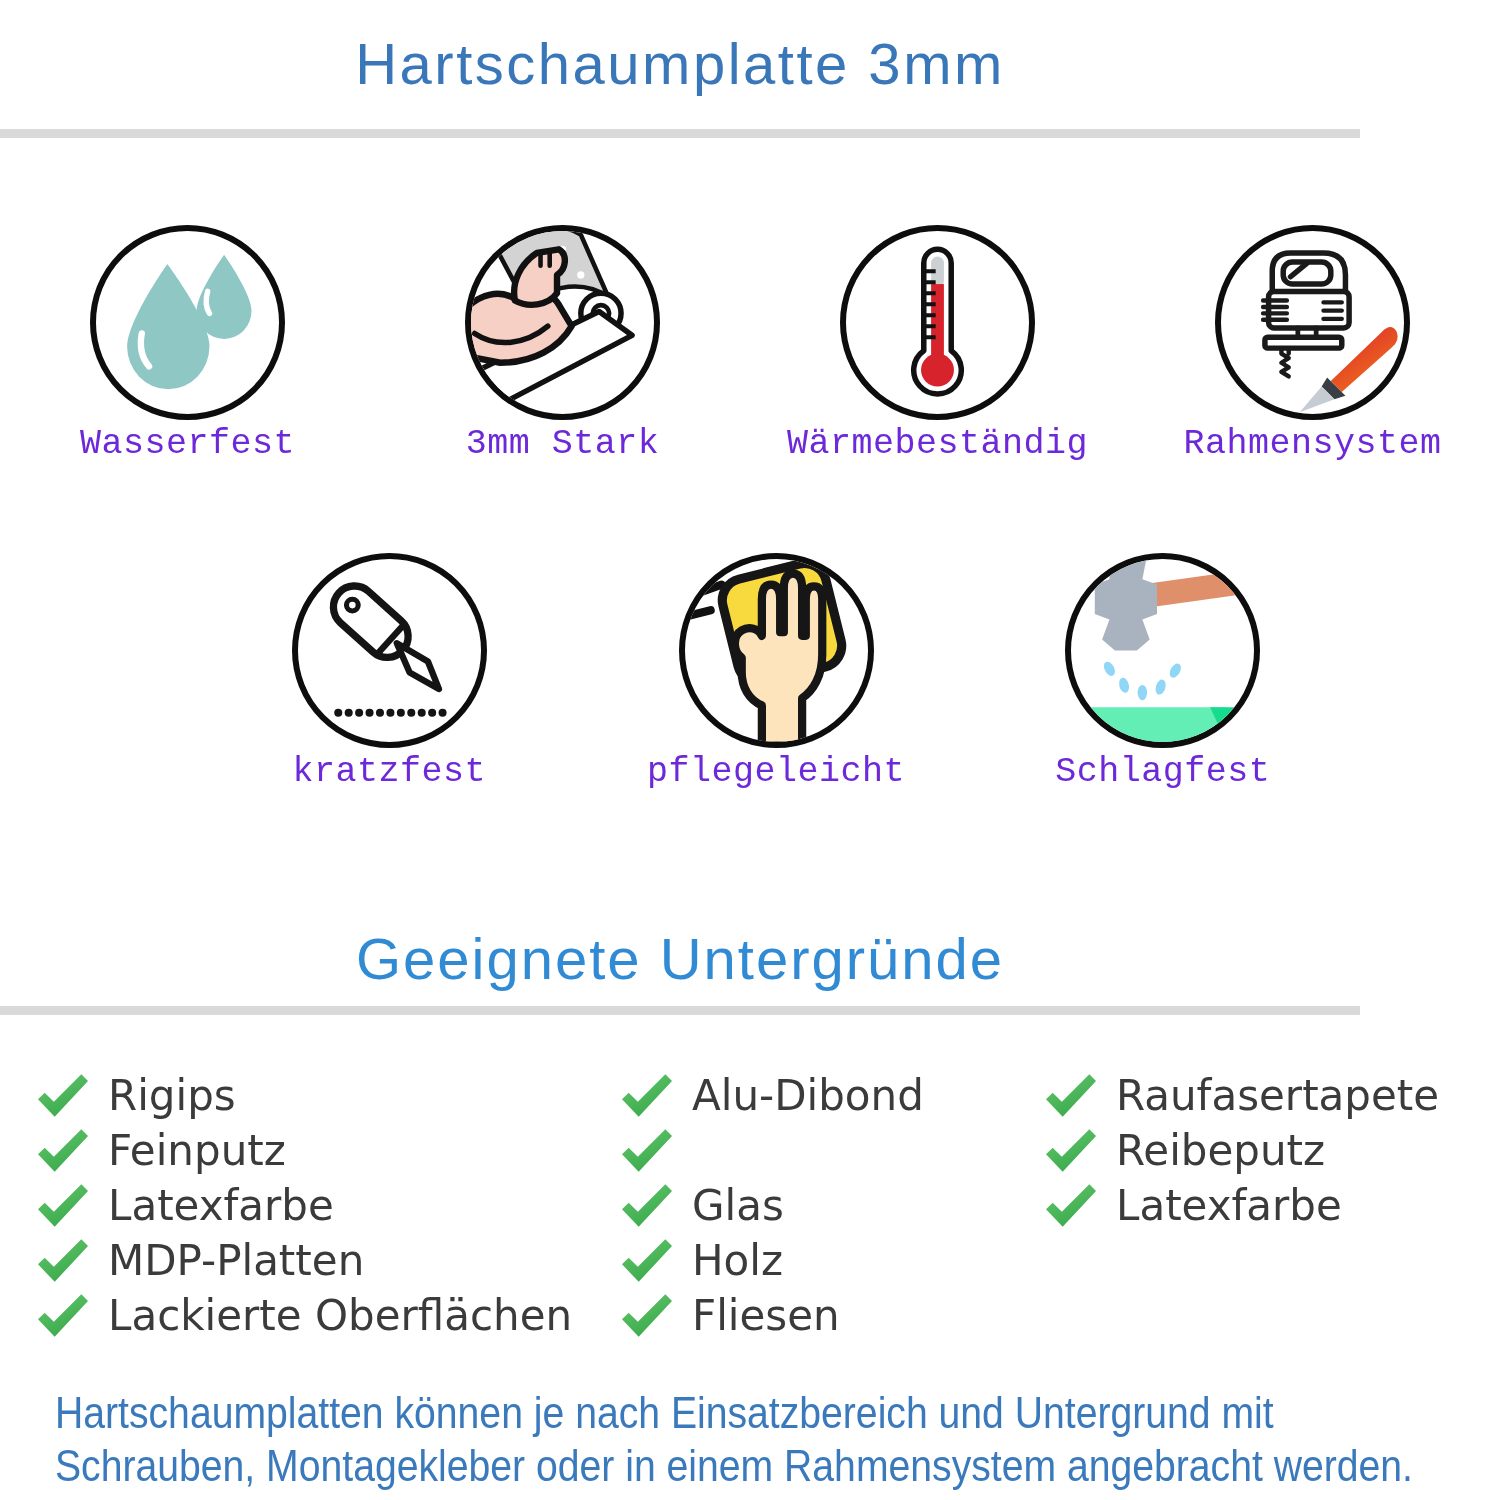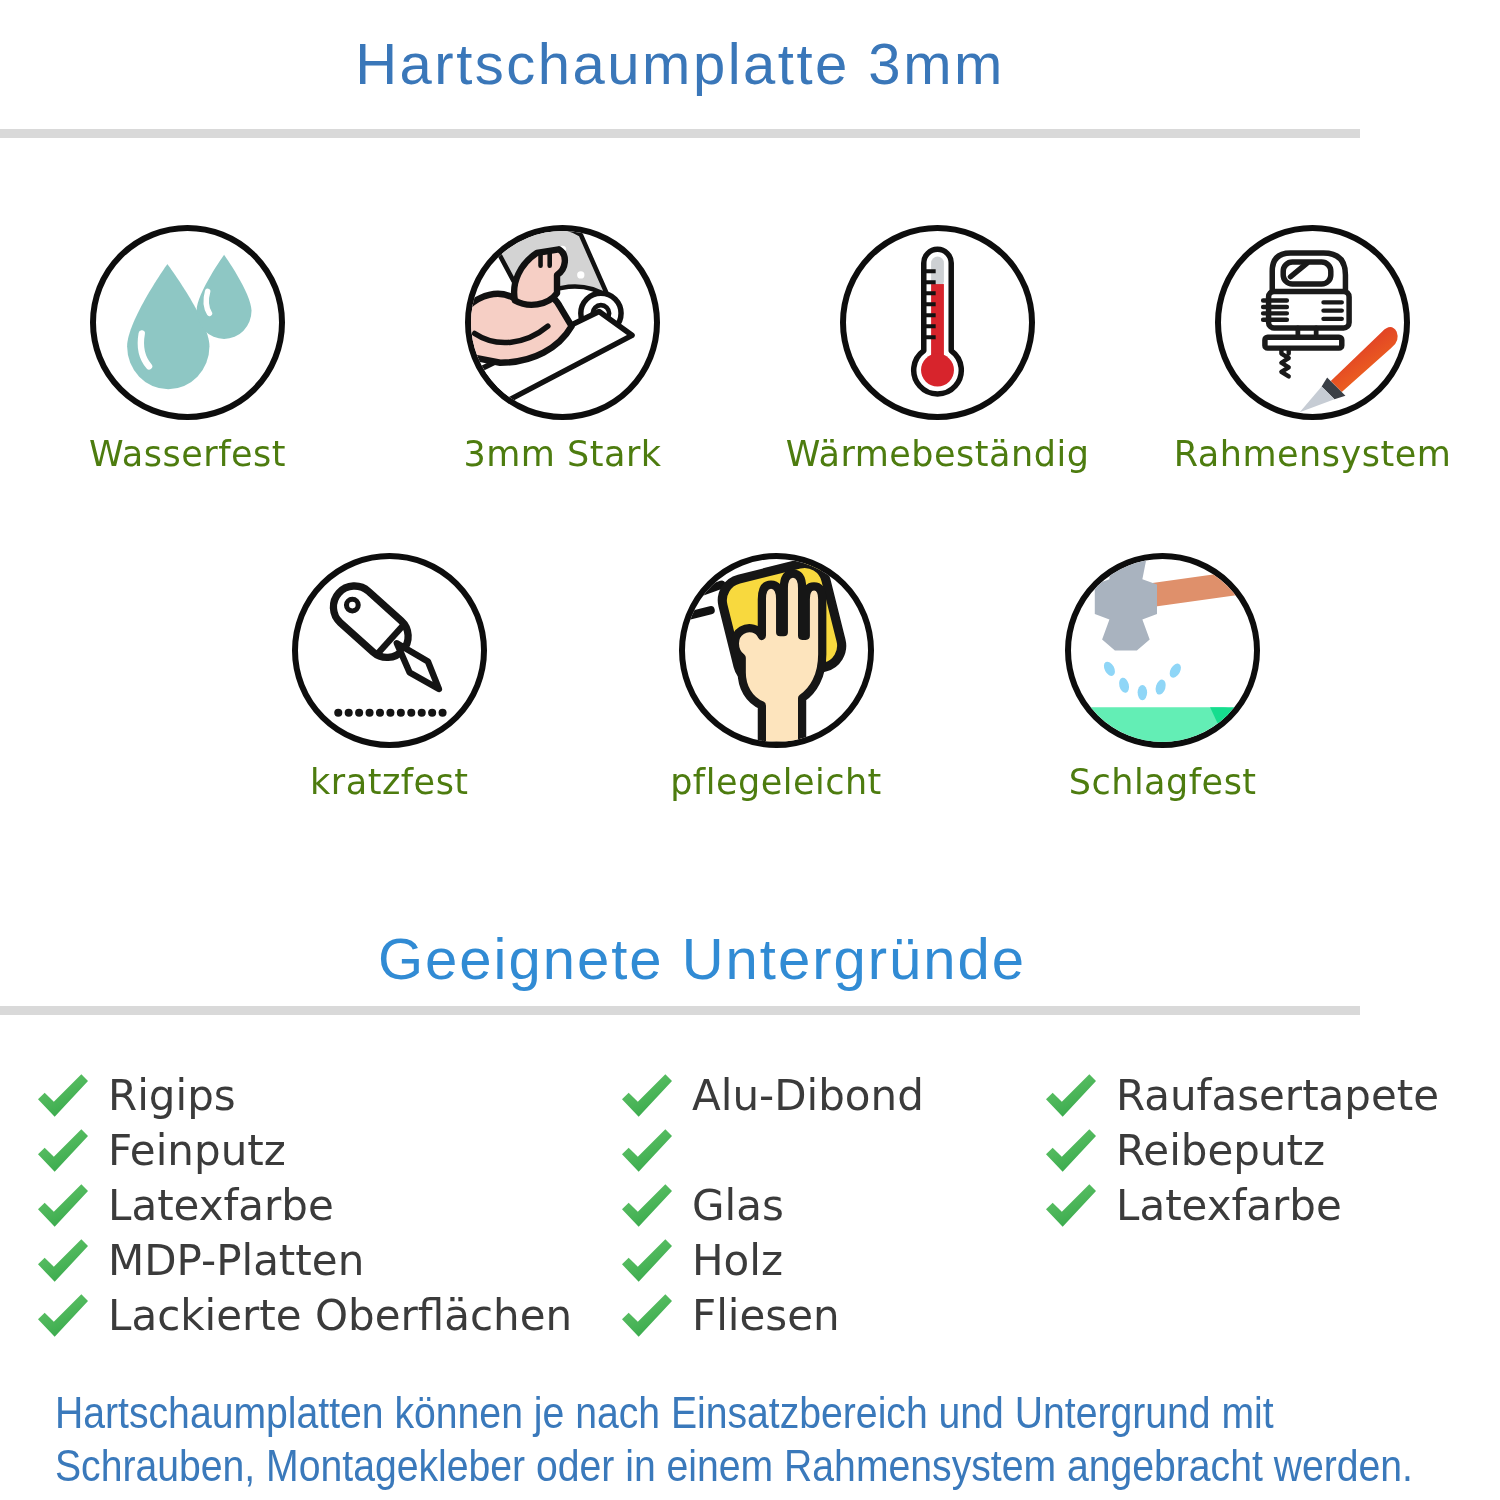--- a/index.html
+++ b/index.html
@@ -14,26 +14,26 @@
   .divider-top{top:129px;}
   .divider-mid{top:1006px;}
 
   .feat-row{position:absolute;display:flex;}
   .feat-row-1{top:225px;left:0;width:1500px;}
   .feat-row-2{top:553px;left:196px;width:1160px;}
   .feature{flex:1;display:flex;flex-direction:column;align-items:center;}
   .circle{width:183px;height:183px;border:6px solid #0d0d0d;border-radius:50%;
     background:#fff;overflow:hidden;position:relative;flex:none;}
   .circle svg{position:absolute;left:0;top:0;width:100%;height:100%;}
-  .feature-label{margin-top:14px;font-size:35px;color:#4d7c0f;letter-spacing:.5px;
-    white-space:nowrap;}
+  .feature-label{margin-top:4px;font-size:35px;color:#6d28d9;letter-spacing:.5px;
+    white-space:nowrap;font-family:Liberation Mono, monospace;}
 
   .section-title{position:absolute;top:926px;left:0;width:100%;margin:0;text-align:center;
     font-family:"Liberation Sans",sans-serif;font-weight:500;font-size:58px;
-    letter-spacing:2px;line-height:1.15;color:#318bd4;padding-left:22px;}
+    letter-spacing:2px;line-height:1.15;color:#318bd4;}
 
   .col{position:absolute;top:1068px;}
   .col-1{left:38px;}
   .col-2{left:622px;}
   .col-3{left:1046px;}
   .check-item{display:flex;align-items:center;height:55px;gap:20px;}
   .check-item svg{width:50px;height:44px;flex:none;}
   .check-label{font-size:42px;color:#3b3b3b;white-space:nowrap;}
 
   .footer-note{position:absolute;left:55px;top:1386px;

